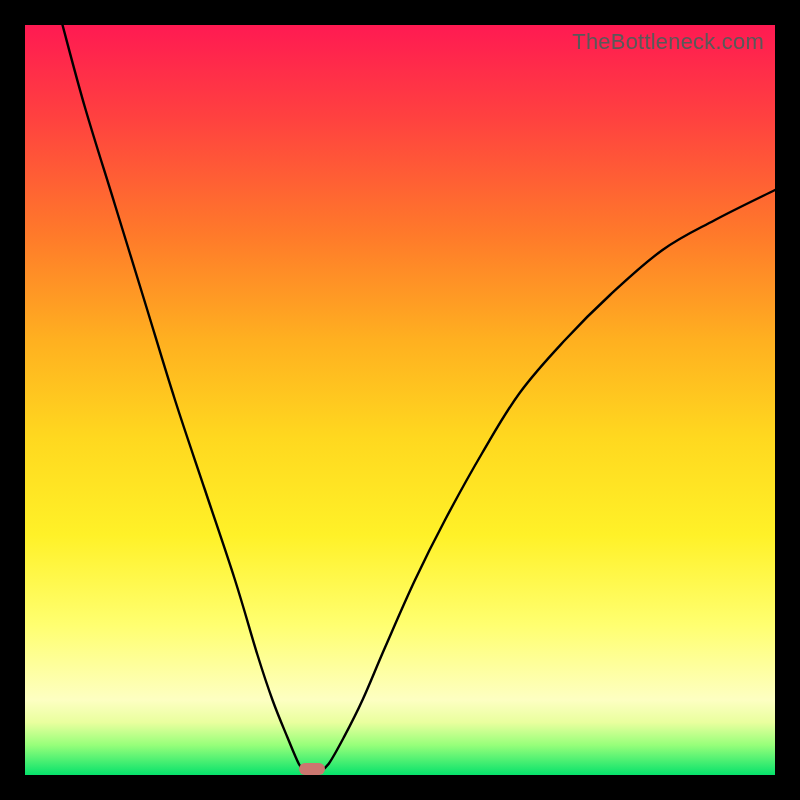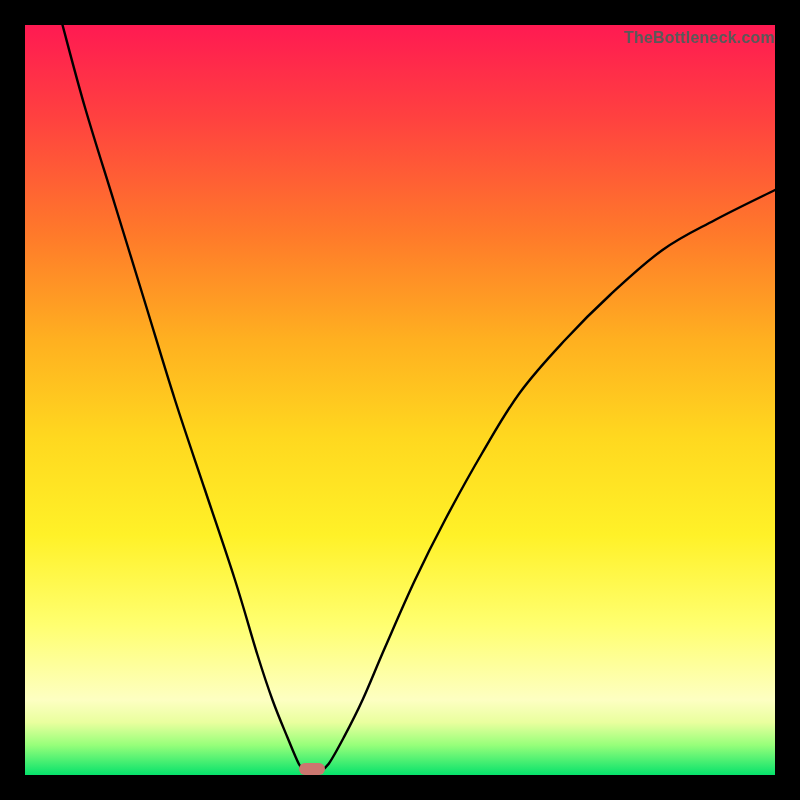--- a/index.html
+++ b/index.html
@@ -27,24 +27,24 @@
       #ffff70 80%,
       #fdffc2 90%,
       #e9ff9e 93%,
       #97ff7a 96%,
       #06e26b 100%
     );
   }
   .watermark {
     position: absolute;
     top: 4px;
-    right: 0;
+    right: 11px;
     color: #595959;
-    font-size: 16px;
-    font-weight: 700;
+    font-size: 22px;
+    font-weight: 400;
     letter-spacing: 0.2px;
     z-index: 5;
   }
   svg.curve {
     position: absolute;
     left: 0;
     top: 0;
     width: 750px;
     height: 750px;
     z-index: 3;

